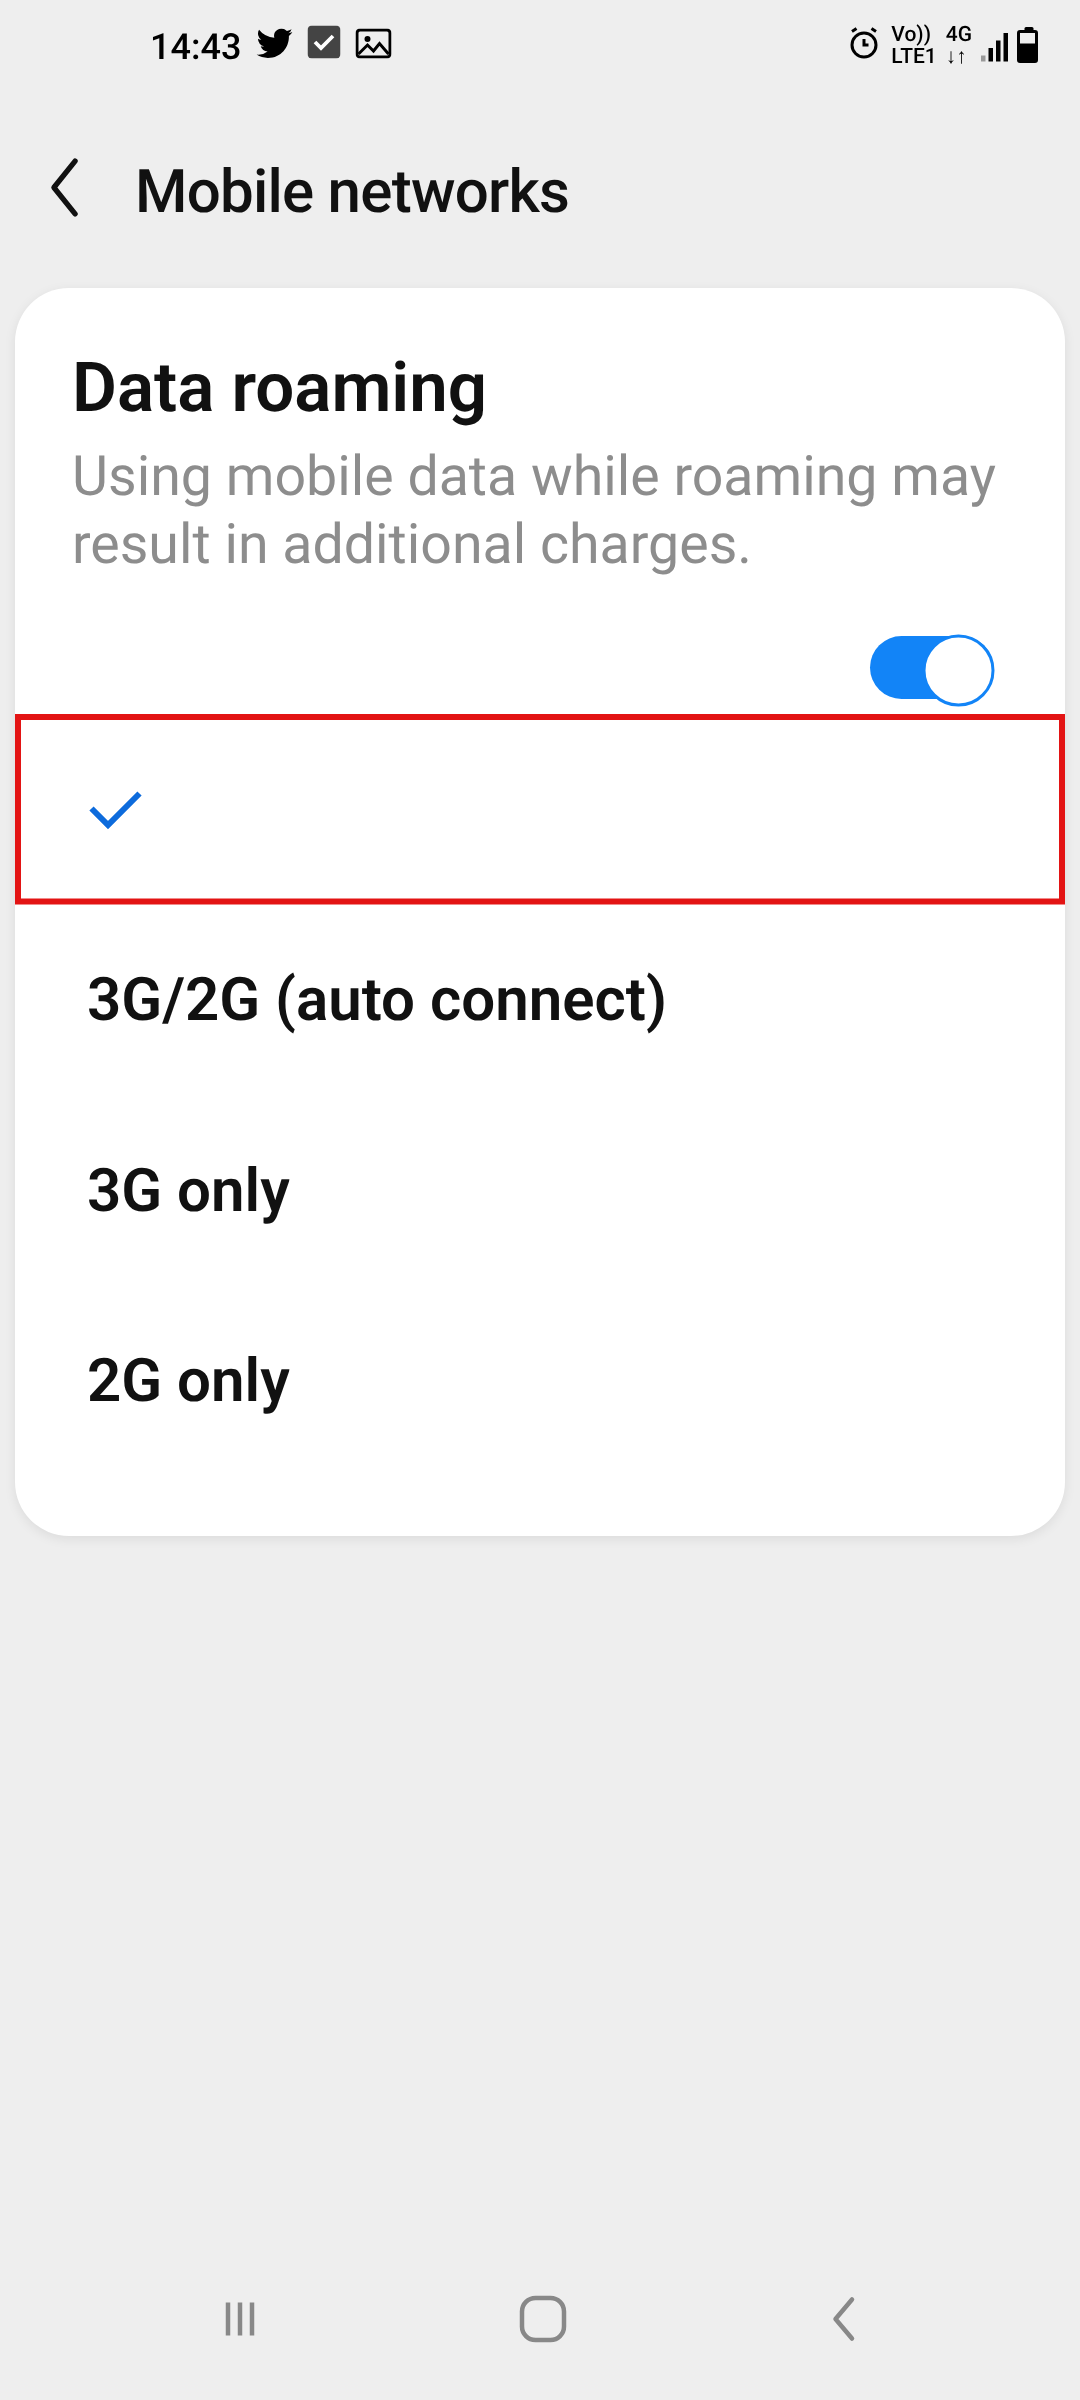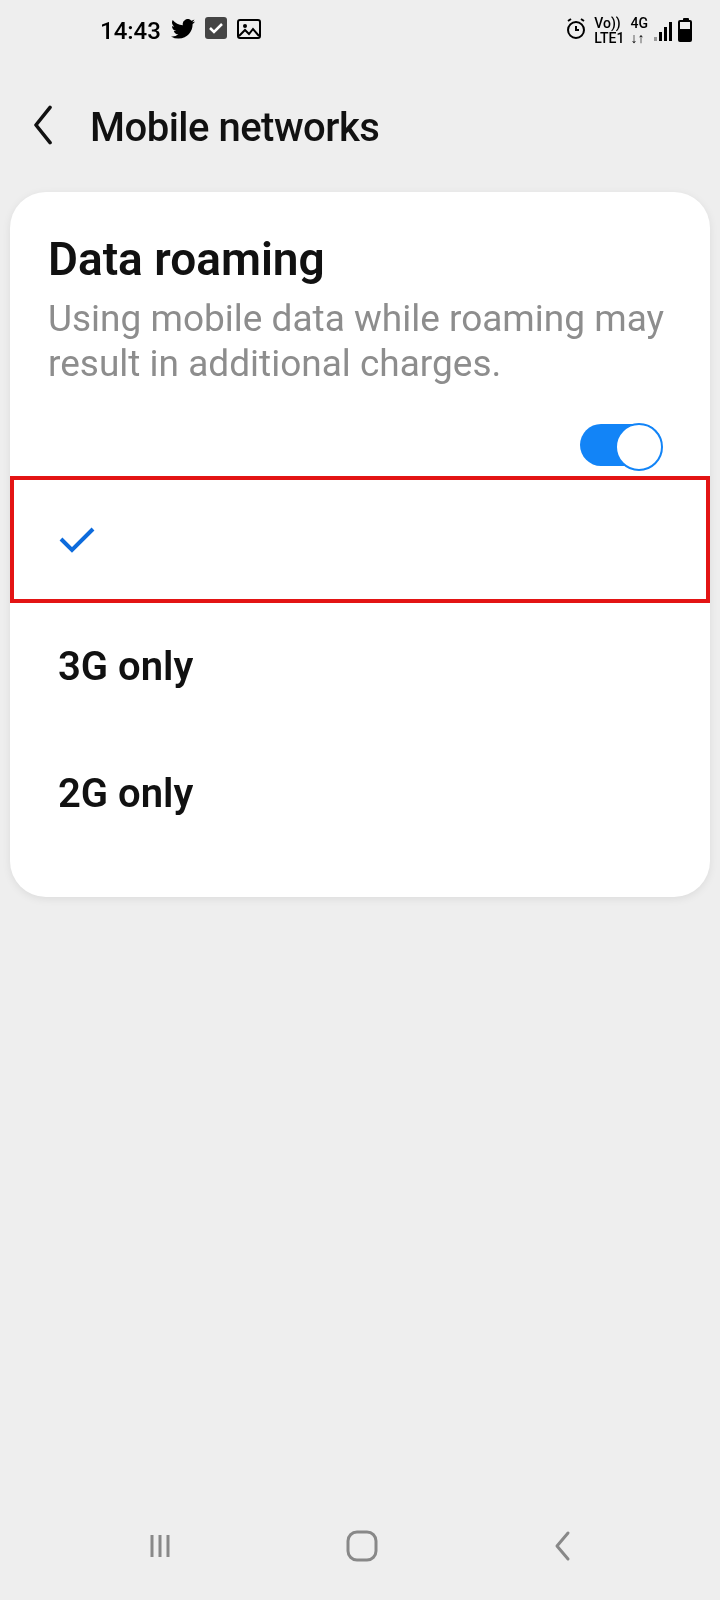--- a/index.html
+++ b/index.html
@@ -110,20 +110,23 @@
   </div>
 
   <div class="net-option selected">
     <span class="check-icon">
       <svg viewBox="0 0 38 28">
           <path d="M3 14 L14 25 L35 4"></path>
         </svg>
     </span>
   </div>
 
+  <div class="net-option">
+    <span class="txt">3G/2G (auto connect)</span>
+  </div>
 
   <div class="net-option">
     <span class="txt">3G only</span>
   </div>
 
   <div class="net-option">
     <span class="txt">2G only</span>
   </div>
 
 </div>

